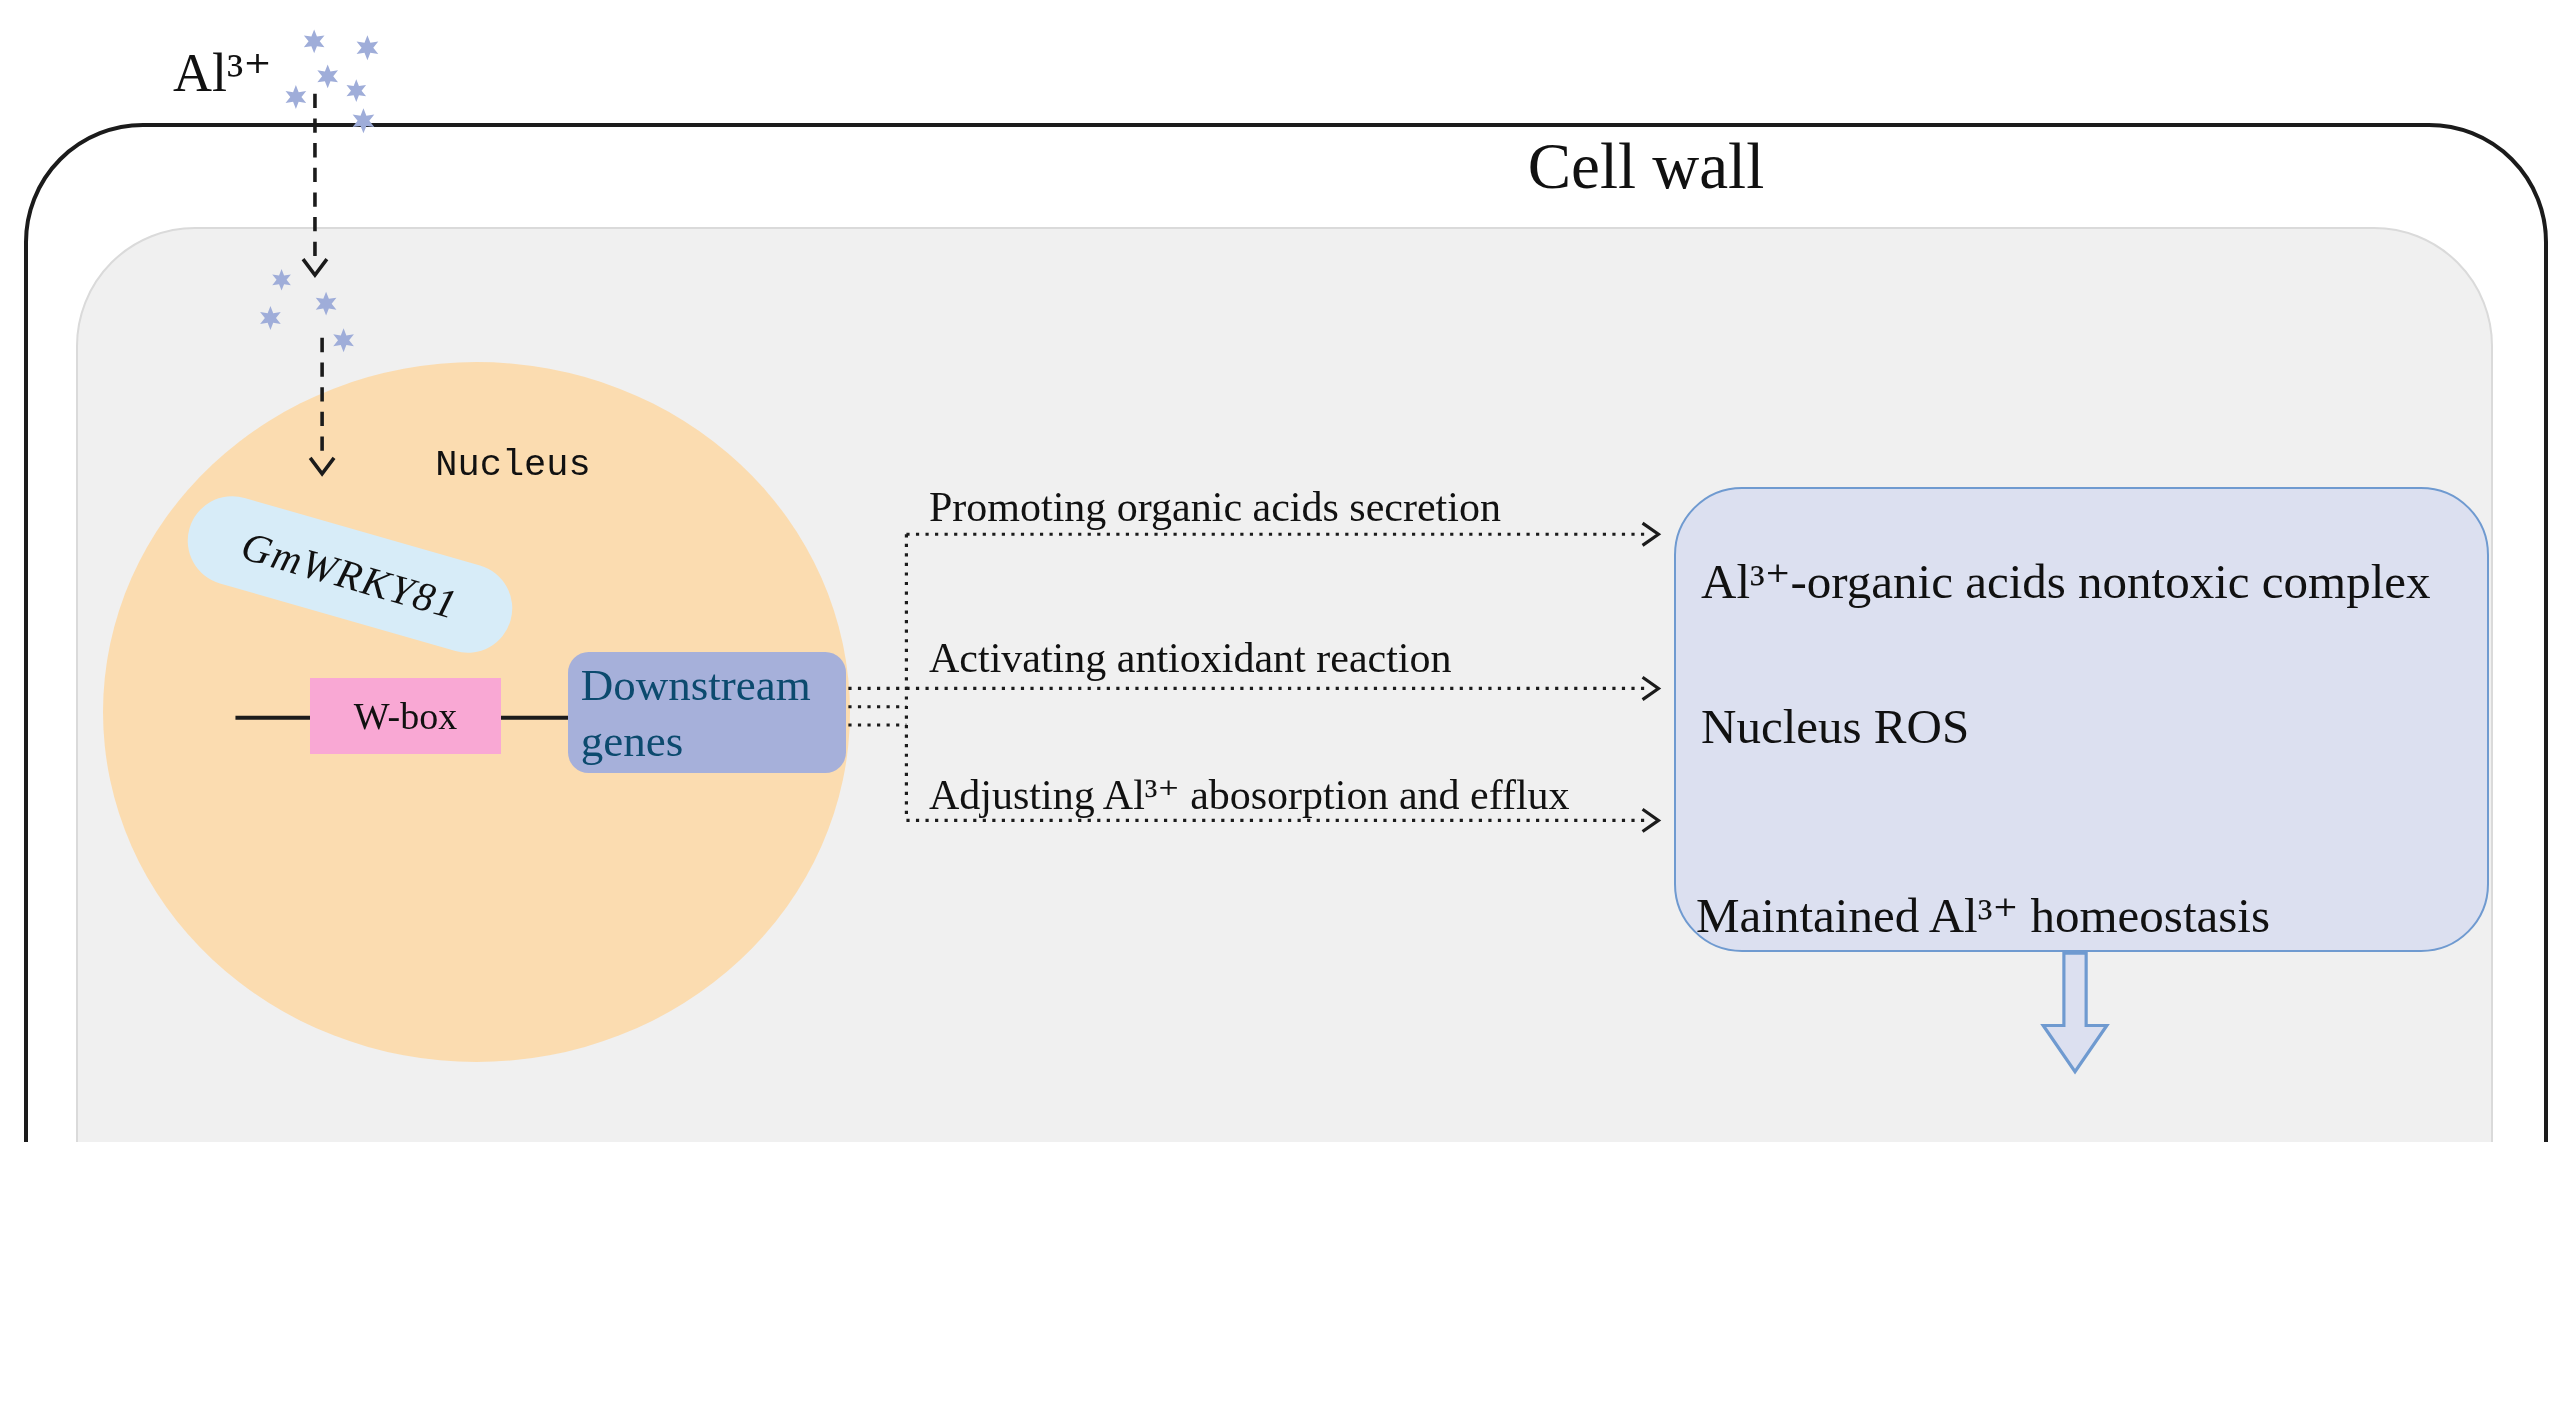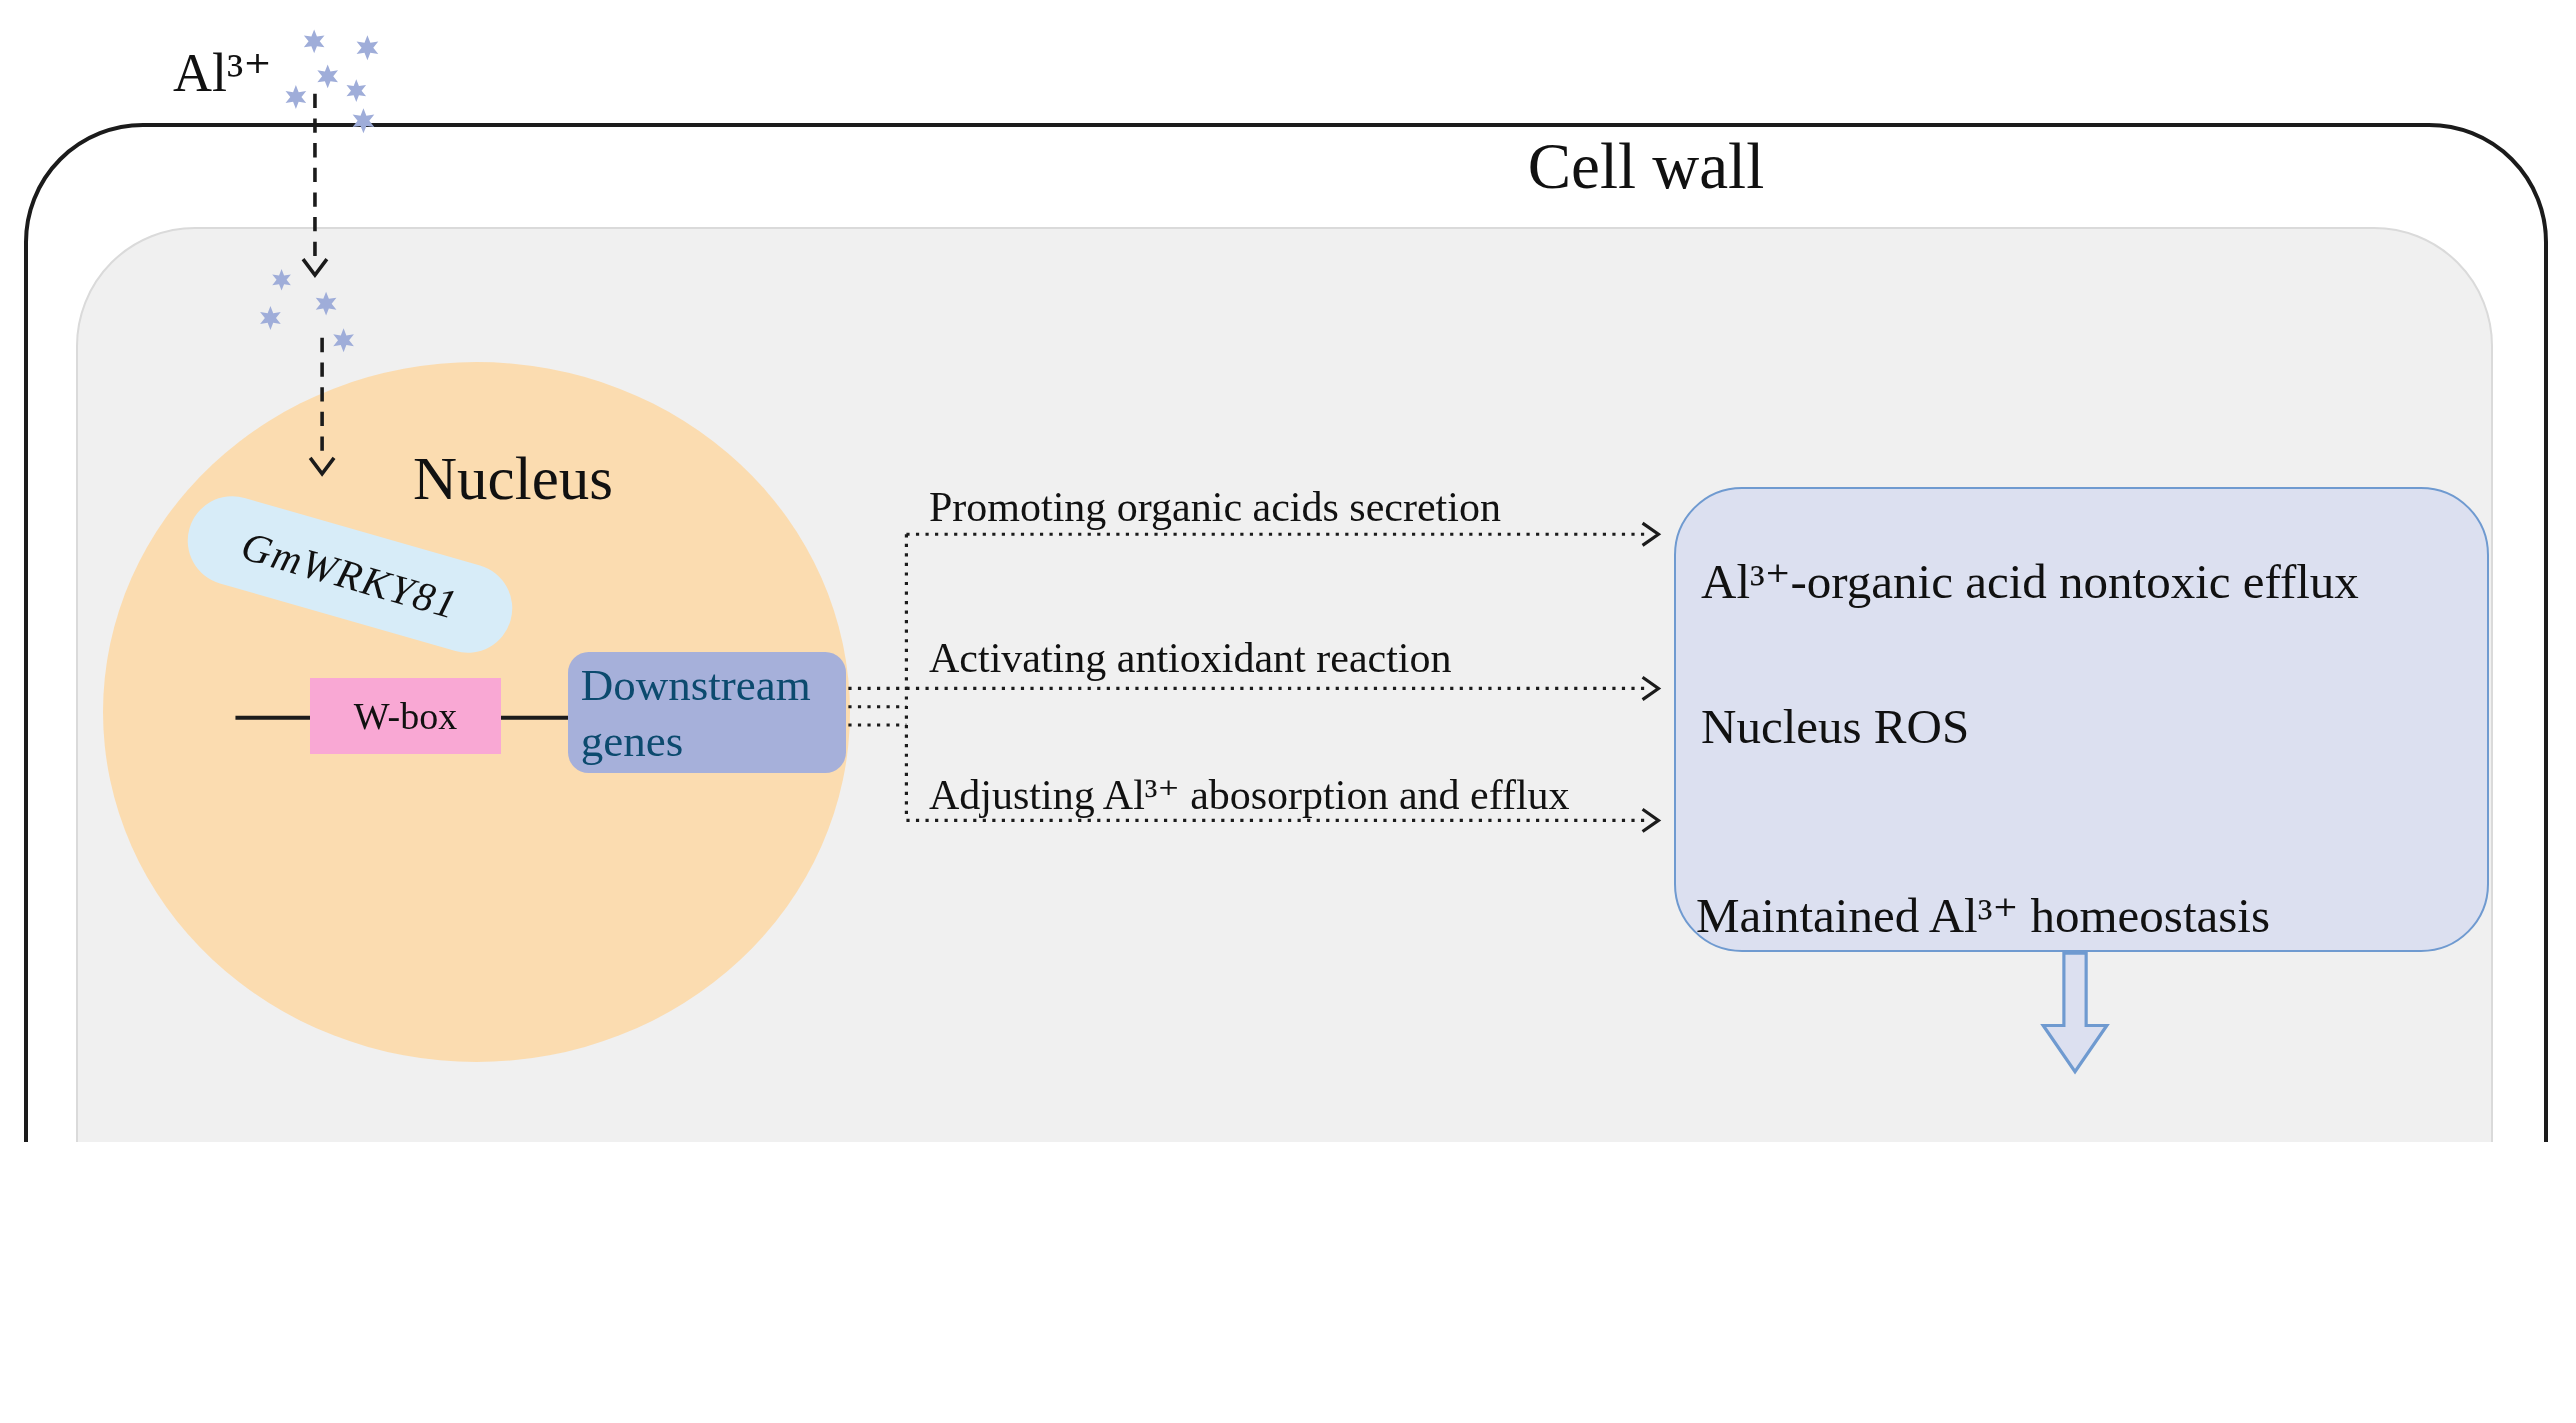--- a/index.html
+++ b/index.html
@@ -28,21 +28,21 @@
     border:2.4px solid #dadada;border-radius:119px;
     box-sizing:border-box;
   }
   
   .nucleus{
     left:103px;top:362px;width:747px;height:700px;
     border-radius:50%;
   }
   .nucleus-title{
     left:513px;top:444px;transform:translateX(-50%);
-    font-size:61px;white-space:nowrap;
+    font-size:37px;white-space:nowrap;font-family:Liberation Mono, monospace;
   }
   
   .ion-label{
     left:173px;top:41px;font-size:54px;white-space:nowrap;
   }
   
   .tf-pill{
     left:183px;top:530px;width:334px;height:89px;
     border-radius:48px;transform:rotate(16deg);
     display:flex;align-items:center;justify-content:center;
@@ -158,19 +158,19 @@
 
   <div class="abs wbox" style="background: #f9a8d4;">W-box</div>
 
   <div class="abs downstream" style="background: rgb(166, 176, 218); color: #0c4a6e;">Downstream genes</div>
 
   <div class="abs pathway-label pw1">Promoting organic acids secretion</div>
   <div class="abs pathway-label pw2">Activating antioxidant reaction</div>
   <div class="abs pathway-label pw3">Adjusting Al³⁺ abosorption and efflux</div>
 
   <div class="abs outcome-box" style="background: rgb(220, 224, 240); border-color: rgb(111, 154, 208);"></div>
-  <div class="abs outcome-line oc1">Al³⁺-organic acid nontoxic efflux</div>
+  <div class="abs outcome-line oc1">Al³⁺-organic acids nontoxic complex</div>
   <div class="abs outcome-line oc2">Nucleus ROS</div>
   <div class="abs outcome-line oc3">Maintained Al³⁺ homeostasis</div>
 
 
 </div>
 
 
 </body></html>

